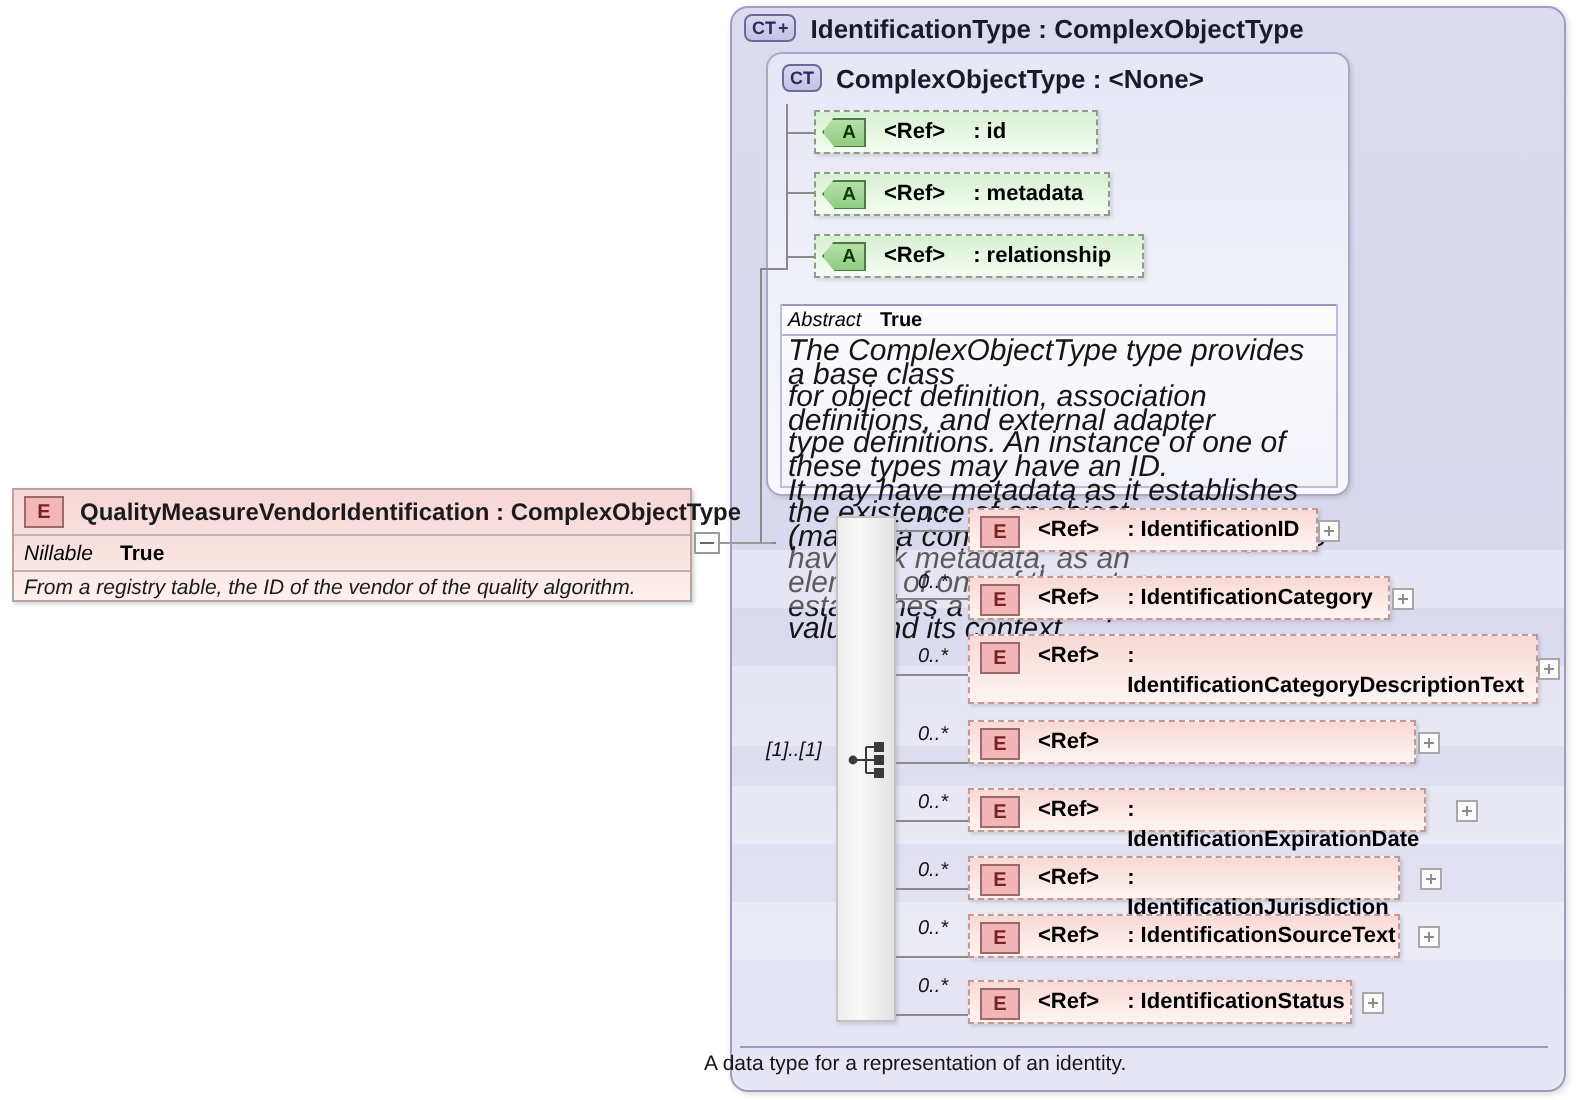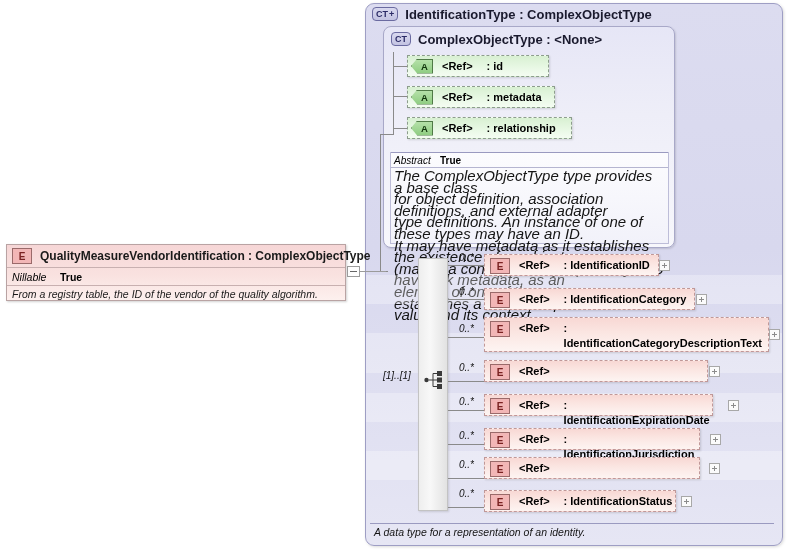--- a/index.html
+++ b/index.html
@@ -170,22 +170,22 @@
     position:absolute;width:11px;height:11px;box-sizing:border-box;
     border:1px solid #a8a8a8;background:#fbfbfb;
   }
   .plus:before,.plus:after{content:"";position:absolute;background:#8c8c8c;}
   .plus:before{left:2px;top:4px;width:5px;height:1px;}
   .plus:after{left:4px;top:2px;width:1px;height:5px;}
 
   
   #footer-sep{left:370px;top:523px;width:404px;height:1px;background:#9a9ac0;}
   #footer-doc{
-    left:374px;top:526px;width:400px;height:14px;
-    font-style:italic;font-size:10.5px;color:#141414;
+    left:352px;top:526px;width:400px;height:14px;
+    font-size:10.5px;color:#141414;
   }
 </style>
 </head>
 <body>
 
 <div class="canvas">
 
   <div class="rbox" id="ct-panel"></div>
 
   <div class="rbox" id="ct-panel-header">
@@ -313,20 +313,21 @@
     <span class="el-ref">&lt;Ref&gt;</span>
     <span class="el-name">: IdentificationJurisdiction</span>
   </div>
   <div class="plus" style="left:710px;top:434px;"></div>
 
   <div class="conn" style="left:448px;top:478px;width:36px;height:1px;"></div>
   <span class="occ" style="left:459px;top:459px;">0..*</span>
   <div class="el-row" style="left:484px;top:457px;width:216px;height:22px;">
     <span class="e-icon">E</span>
     <span class="el-ref">&lt;Ref&gt;</span>
+    <span class="el-name">: IdentificationSourceText</span>
   </div>
   <div class="plus" style="left:709px;top:463px;"></div>
 
   <div class="conn" style="left:448px;top:507px;width:36px;height:1px;"></div>
   <span class="occ" style="left:459px;top:488px;">0..*</span>
   <div class="el-row" style="left:484px;top:490px;width:192px;height:22px;">
     <span class="e-icon">E</span>
     <span class="el-ref">&lt;Ref&gt;</span>
     <span class="el-name">: IdentificationStatus</span>
   </div>

